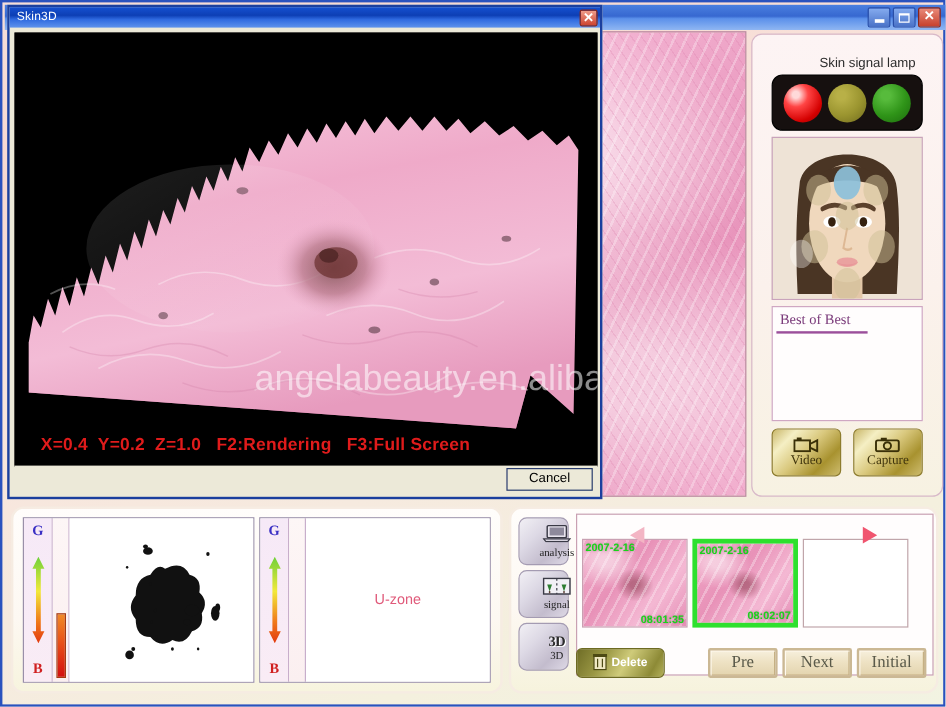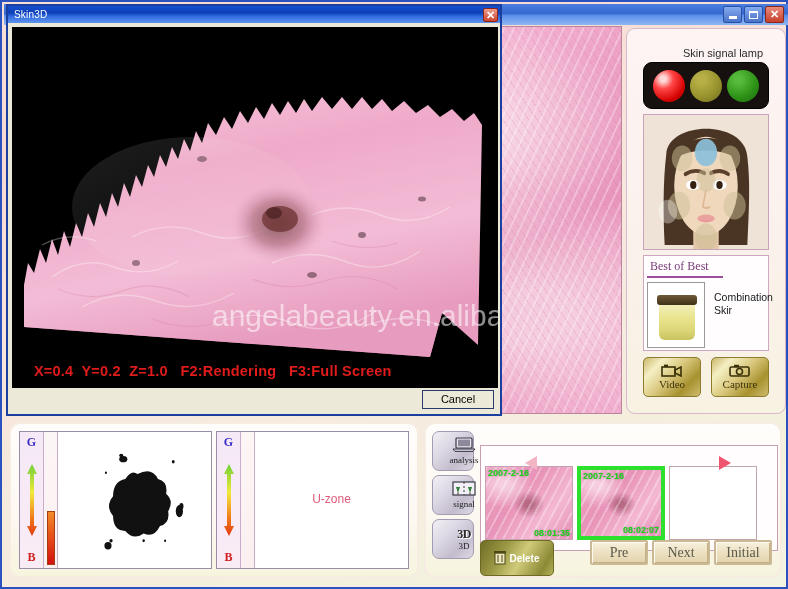--- a/index.html
+++ b/index.html
@@ -246,21 +246,21 @@
     display: flex; flex-direction: column; align-items: center; justify-content: center;
     font-family: "Liberation Serif", serif; font-size: 9px; color: #1d1d1d; padding-left: 22px;
   }
   .tool-btn .ticon { display: block; margin-bottom: 1px; }
   .tool-btn.tool3d .big3d {
     font-family: "Liberation Serif", serif; font-weight: bold; font-size: 12px;
     color: #2b2b2b; line-height: 1; letter-spacing: -.5px;
     text-shadow: 1px 1px 0 #fff;
   }
   #thumbs-area {
-    position: absolute; left: 54px; top: 21px; width: 298px; height: 106px;
+    position: absolute; left: 54px; top: 4px; width: 298px; height: 135px;
     border: 1px solid #c9a0b2; background: #fffdfd; text-decoration: underline;
   }
   #thumbs-row {
     position: absolute; left: 0; top: 17px; width: 298px; height: 80px;
     display: flex; align-items: center; gap: 4px; padding: 0 4px;
   }
   .thumb {
     width: 88px; height: 74px; position: relative; overflow: hidden; flex: none;
     border: 1px solid #c9a0b2;
     background:
@@ -281,21 +281,21 @@
   .thumb-date.br { right: 2px; bottom: 1px; text-align: center; }
   .thumb.blank {
     background: #fff; border: 1px solid #c0a5aa;
   }
   .thumb.blank::before { display: none; }
   .nav-arrow { position: absolute; z-index: 5; }
   #arrow-prev { left: 40px; top: 8px; }
   #arrow-next { right: 42px; top: 8px; }
 
   #delete-button {
-    position: absolute; left: 54px; top: 116px; width: 74px; height: 36px;
+    position: absolute; left: 54px; top: 116px; width: 74px; height: 25px;
     border-radius: 5px; border: 1px solid #6d6a22;
     background: linear-gradient(120deg,#6f6d26 0%, #9a9744 30%, #cfcb7a 55%, #8d8a36 85%, #b5b25c 100%);
     display: flex; align-items: center; justify-content: center; gap: 3px;
     color: #fff; font-size: 10px; font-weight: bold;
   }
   #nav-buttons {
     position: absolute; right: 8px; top: 116px;
     display: flex; gap: 4px;
   }
   .beige-btn {
@@ -378,27 +378,20 @@
           </g>
           <circle cx="78" cy="38" r="14" fill="#8cc0da" opacity=".92"></circle>
           <g opacity=".35" fill="#ffffff">
             <circle cx="30" cy="98" r="12"></circle>
           </g>
         </svg>
       </div>
 
       <div id="best-panel">
         <div id="best-title">Best of Best</div>
-        <div id="best-body">
-          <div id="product-thumb">
-            <span class="jar"></span>
-            <span class="lid"></span>
-          </div>
-          <div id="product-name">Combination Skir</div>
-        </div>
       </div>
 
       <div id="media-buttons">
         <div class="gold-btn">
           <svg width="22" height="13" viewBox="0 0 22 13">
             <rect x="1" y="3" width="13" height="9" fill="none" stroke="#3a3008" stroke-width="1.6"></rect>
             <path d="M14 6 L20 3 L20 12 L14 9 Z" fill="none" stroke="#3a3008" stroke-width="1.6"></path>
             <rect x="3" y="0.6" width="4" height="2.4" fill="#3a3008"></rect>
           </svg>
           <span>Video</span>

